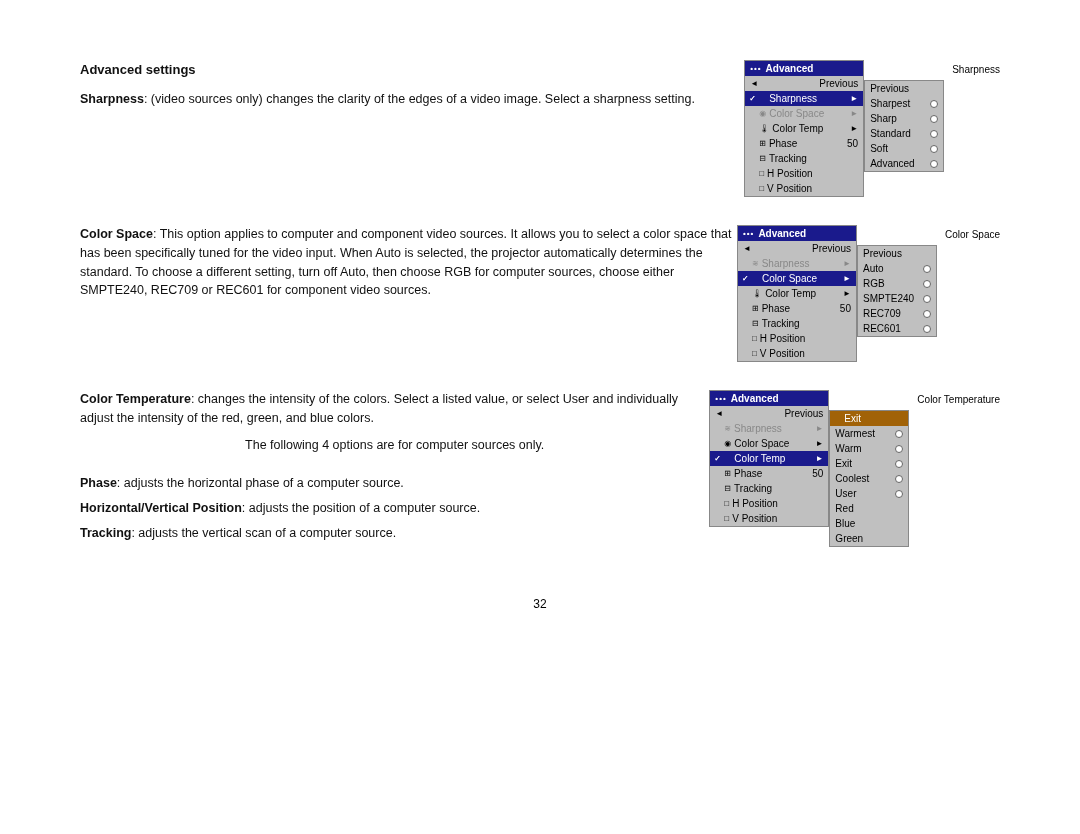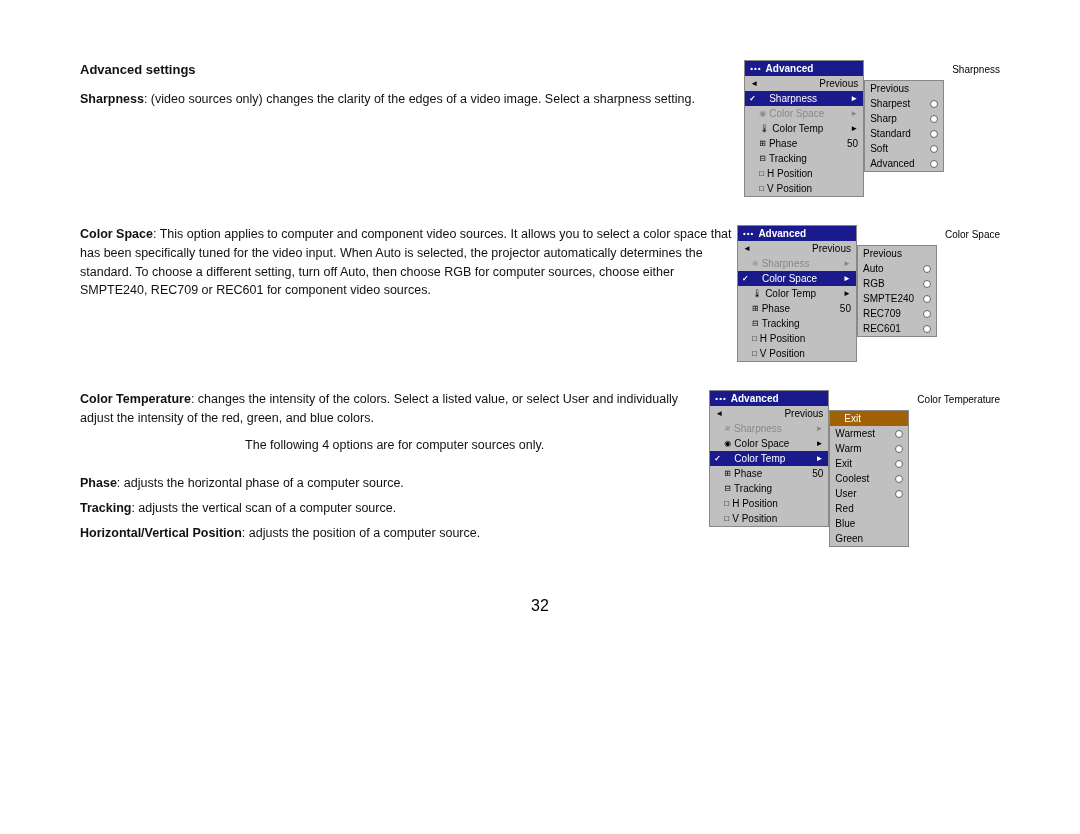--- a/index.html
+++ b/index.html
@@ -175,21 +175,21 @@
     .ui-wrapper {
       display: flex;
       flex-direction: row;
       align-items: flex-start;
       gap: 0;
     }
 
     .page-number {
       text-align: center;
       margin-top: 20px;
-      font-size: 16px;
+      font-size: 12px;
       color: #000;
     }
 
     .menu-item-inner {
       display: flex;
       align-items: center;
       flex: 1;
     }
   </style>
 </head>
@@ -361,24 +361,24 @@
   <div class="section">
     <div class="text-col">
       <p>
         <span class="label-bold">Color Temperature</span>: changes the intensity of the colors. Select a listed value, or select User and individually adjust the intensity of the red, green, and blue colors.
       </p>
       <p style="margin-top:8px;text-align:center;">The following 4 options are for computer sources only.</p>
       <p style="margin-top:20px;">
         <span class="label-bold">Phase</span>: adjusts the horizontal phase of a computer source.
       </p>
       <p style="margin-top:4px;">
+        <span class="label-bold">Horizontal/Vertical Position</span>: adjusts the position of a computer source.
+      </p>
+      <p style="margin-top:4px;">
         <span class="label-bold">Tracking</span>: adjusts the vertical scan of a computer source.
-      </p>
-      <p style="margin-top:4px;">
-        <span class="label-bold">Horizontal/Vertical Position</span>: adjusts the position of a computer source.
       </p>
     </div>
     <div class="ui-col">
       <div class="ui-wrapper">
         <div class="menu-box">
           <div class="menu-title">Advanced</div>
           <div class="menu-item previous">Previous</div>
           <div class="menu-item dimmed">
             <div class="menu-item-inner">
               <span style="font-size:8px;margin-right:3px;">≋</span>Sharpness

